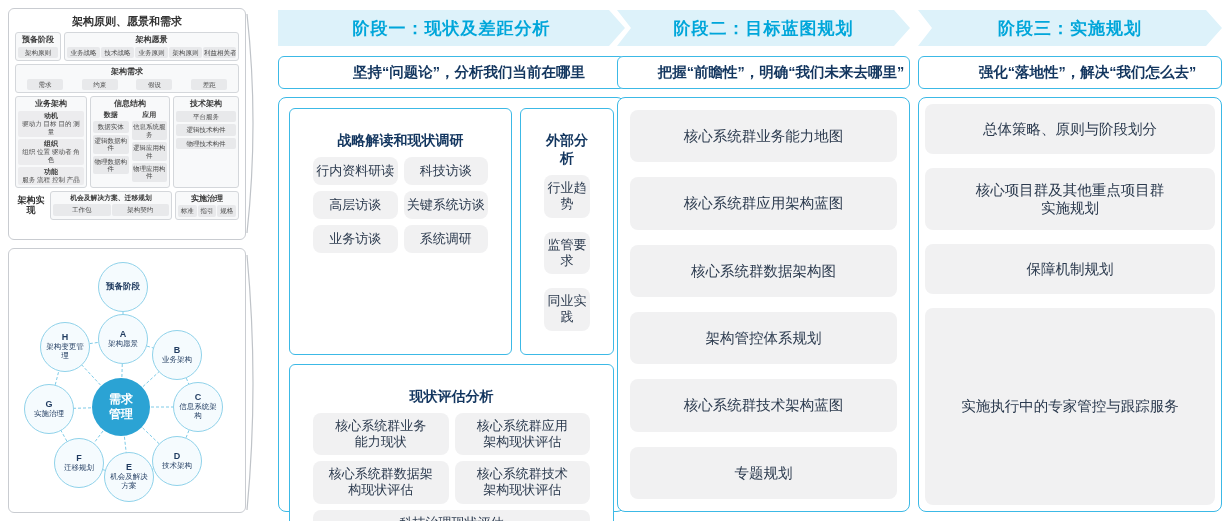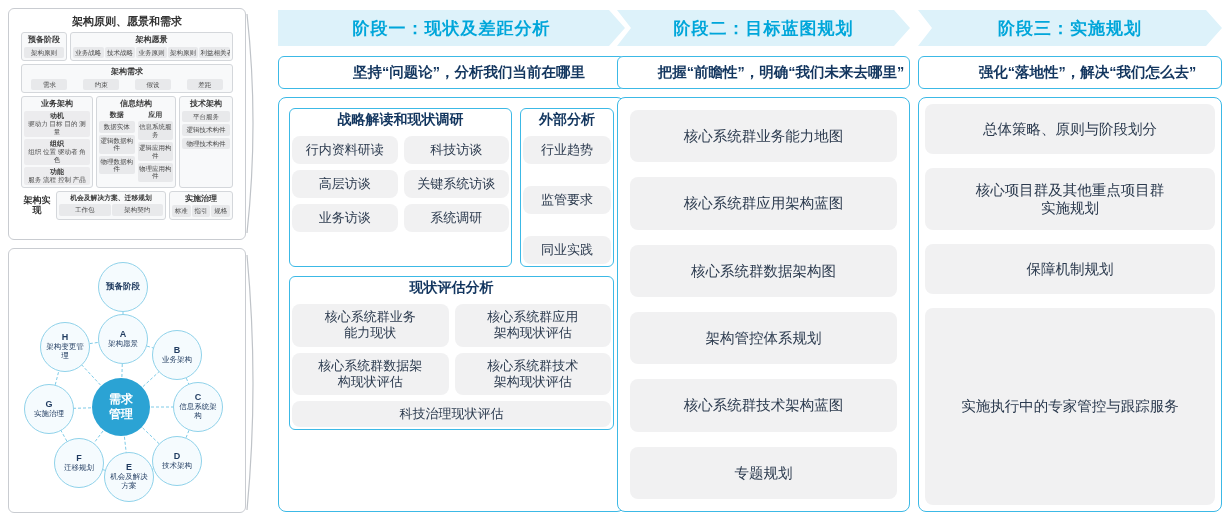--- a/index.html
+++ b/index.html
@@ -2,21 +2,21 @@
 <html><head>
 <meta charset="utf-8">
 <style>
   * { margin:0; padding:0; box-sizing:border-box; }
   html,body { background:#ffffff; }
   body { font-family:"Liberation Sans","DejaVu Sans",sans-serif; color:#2b3a4e; }
   .canvas { position:relative; width:1229px; height:521px; background:#fff; overflow:hidden; }
 
   
   .fw-panel { position:absolute; left:8px; top:8px; width:238px; height:232px;
-    border:1px solid #c9ccd1; border-radius:6px; background:#fff; padding:5px 12px; overflow:hidden; }
+    border:1px solid #c9ccd1; border-radius:6px; background:#fff; padding:5px 6px; overflow:hidden; }
   .fw-title { font-size:11px; font-weight:bold; color:#333; text-align:center; margin-bottom:3px; }
   .fw-row { display:flex; gap:3px; margin-bottom:3px; align-items:stretch; }
   .gbox { border:1px solid #d4d7db; border-radius:3px; background:#f8f9fa; padding:2px; }
   .gbox-title { font-size:8px; font-weight:bold; color:#3a3a3a; text-align:center; line-height:1.2; }
   .chip { background:#e8e9eb; border-radius:2px; font-size:6.5px; color:#4a4a4a;
     text-align:center; padding:2px 1px; line-height:1.15; }
   .chip-row { display:flex; gap:1px; margin-top:2px; }
   .chip-row .chip { flex:1; }
   .nowrap .chip { white-space:nowrap; overflow:hidden; }
   .prep-box { width:46px; }
@@ -64,29 +64,29 @@
   .arrow-mid { clip-path: polygon(0 0, calc(100% - 16px) 0, 100% 50%, calc(100% - 16px) 100%, 0 100%, 14px 50%); }
   .phase-sub { position:absolute; left:0; right:0; top:56px; height:33px;
     border:1.5px solid #3cb9e6; border-radius:6px; background:#fff;
     color:#13365f; font-weight:bold; font-size:14.5px;
     display:flex; align-items:center; justify-content:center; text-align:center;padding-left:35px; }
   .phase-content { position:absolute; left:0; right:0; top:97px; bottom:9px;
     border:1.5px solid #3cb9e6; border-radius:8px; background:#fff;
     display:flex; flex-direction:column; }
   .p1 { padding:10px; gap:9px; }
   .p1-top { display:flex; gap:8px; }
-  .inner-box { border:1.5px solid #3cb9e6; border-radius:6px; background:#fff; padding:2px; }
+  .inner-box { border:1.5px solid #3cb9e6; border-radius:6px; background:#fff; padding:23px; }
   .strategy { flex:1; }
   .external { width:94px; }
   .inner-title { font-weight:bold; font-size:14px; color:#13365f; text-align:center; margin-bottom:7px; }
   .grid2 { display:grid; grid-template-columns:1fr 1fr; gap:6px; }
   .item { background:#f1f1f2; border-radius:8px; color:#2b3a4e; font-size:13px; line-height:1.25;
     display:flex; align-items:center; justify-content:center; text-align:center;
     padding:5px 3px; min-height:28px; white-space:pre-line; }
-  .stack { display:flex; flex-direction:column; gap:22px; }
+  .stack { display:flex; flex-direction:column; gap:14px; }
   .assessment .item { min-height:40px; }
   .item.full { margin-top:6px; min-height:26px; }
   .item.report { margin-top:auto; min-height:42px; font-size:14px; }
   .p-list { padding:12px; gap:15px; }
   .p-list .item { flex:1; font-size:14.5px; }
   .p3 { padding:6px; gap:14px; }
   .p3 .item { font-size:14.5px; }
   .p3 .h50 { flex:0 0 50px; }
   .p3 .h62 { flex:0 0 62px; }
   .p3 .grow { flex:1; }

